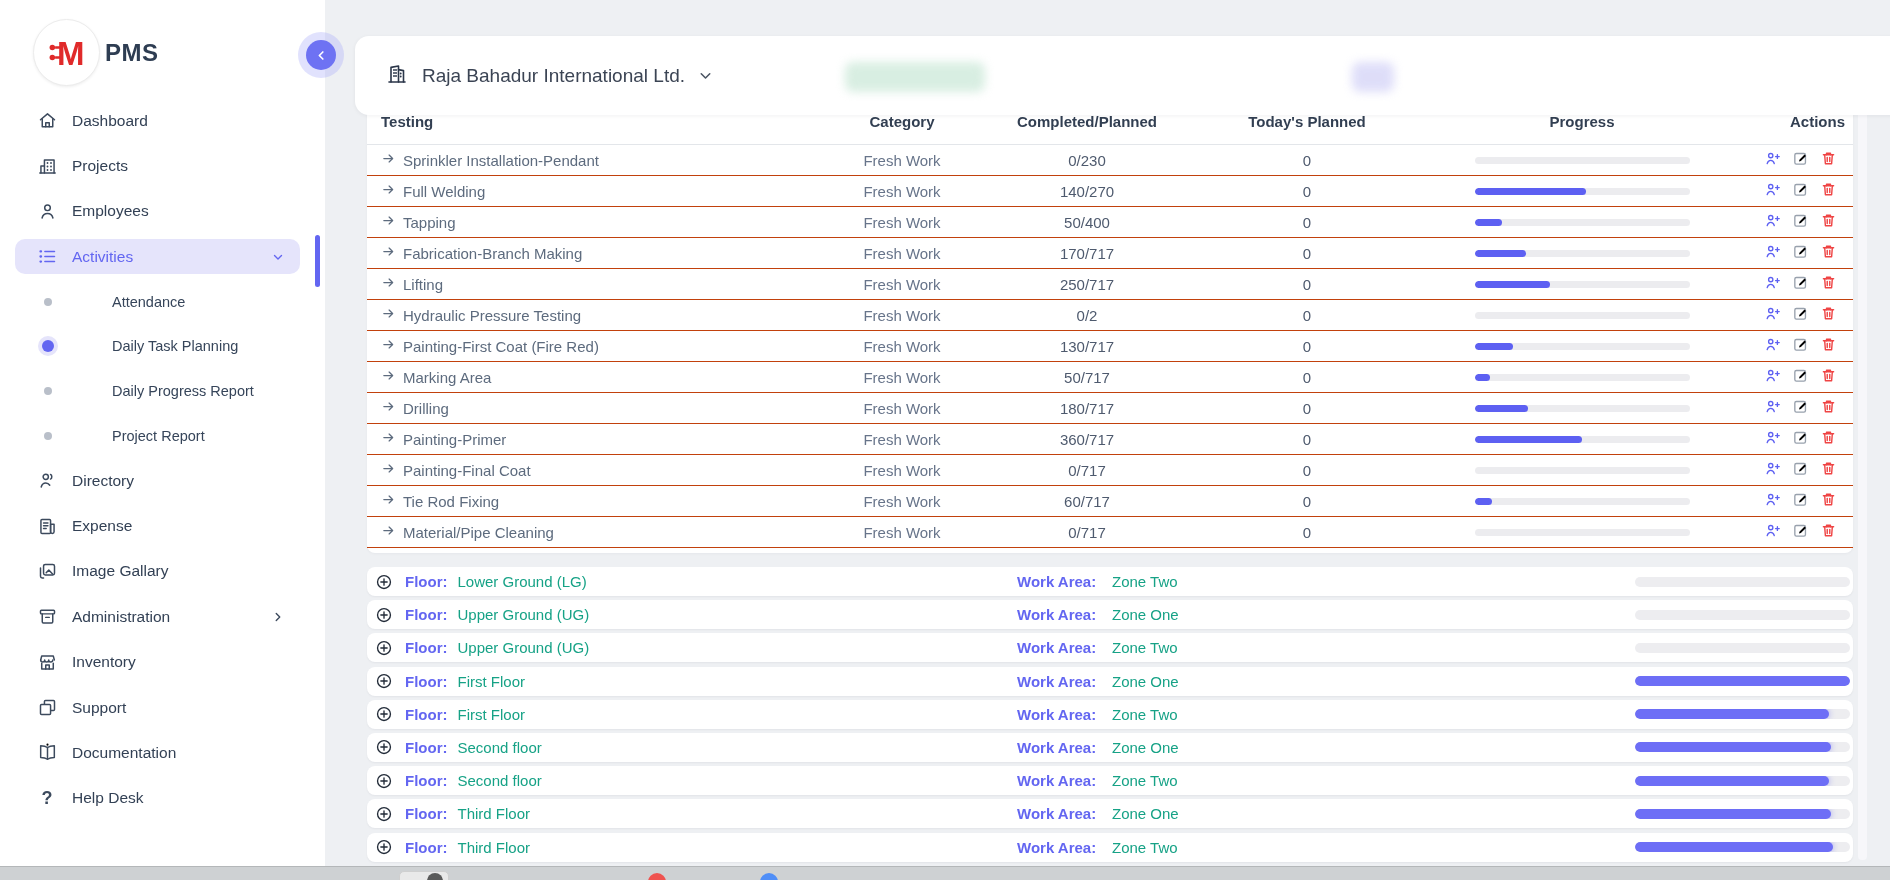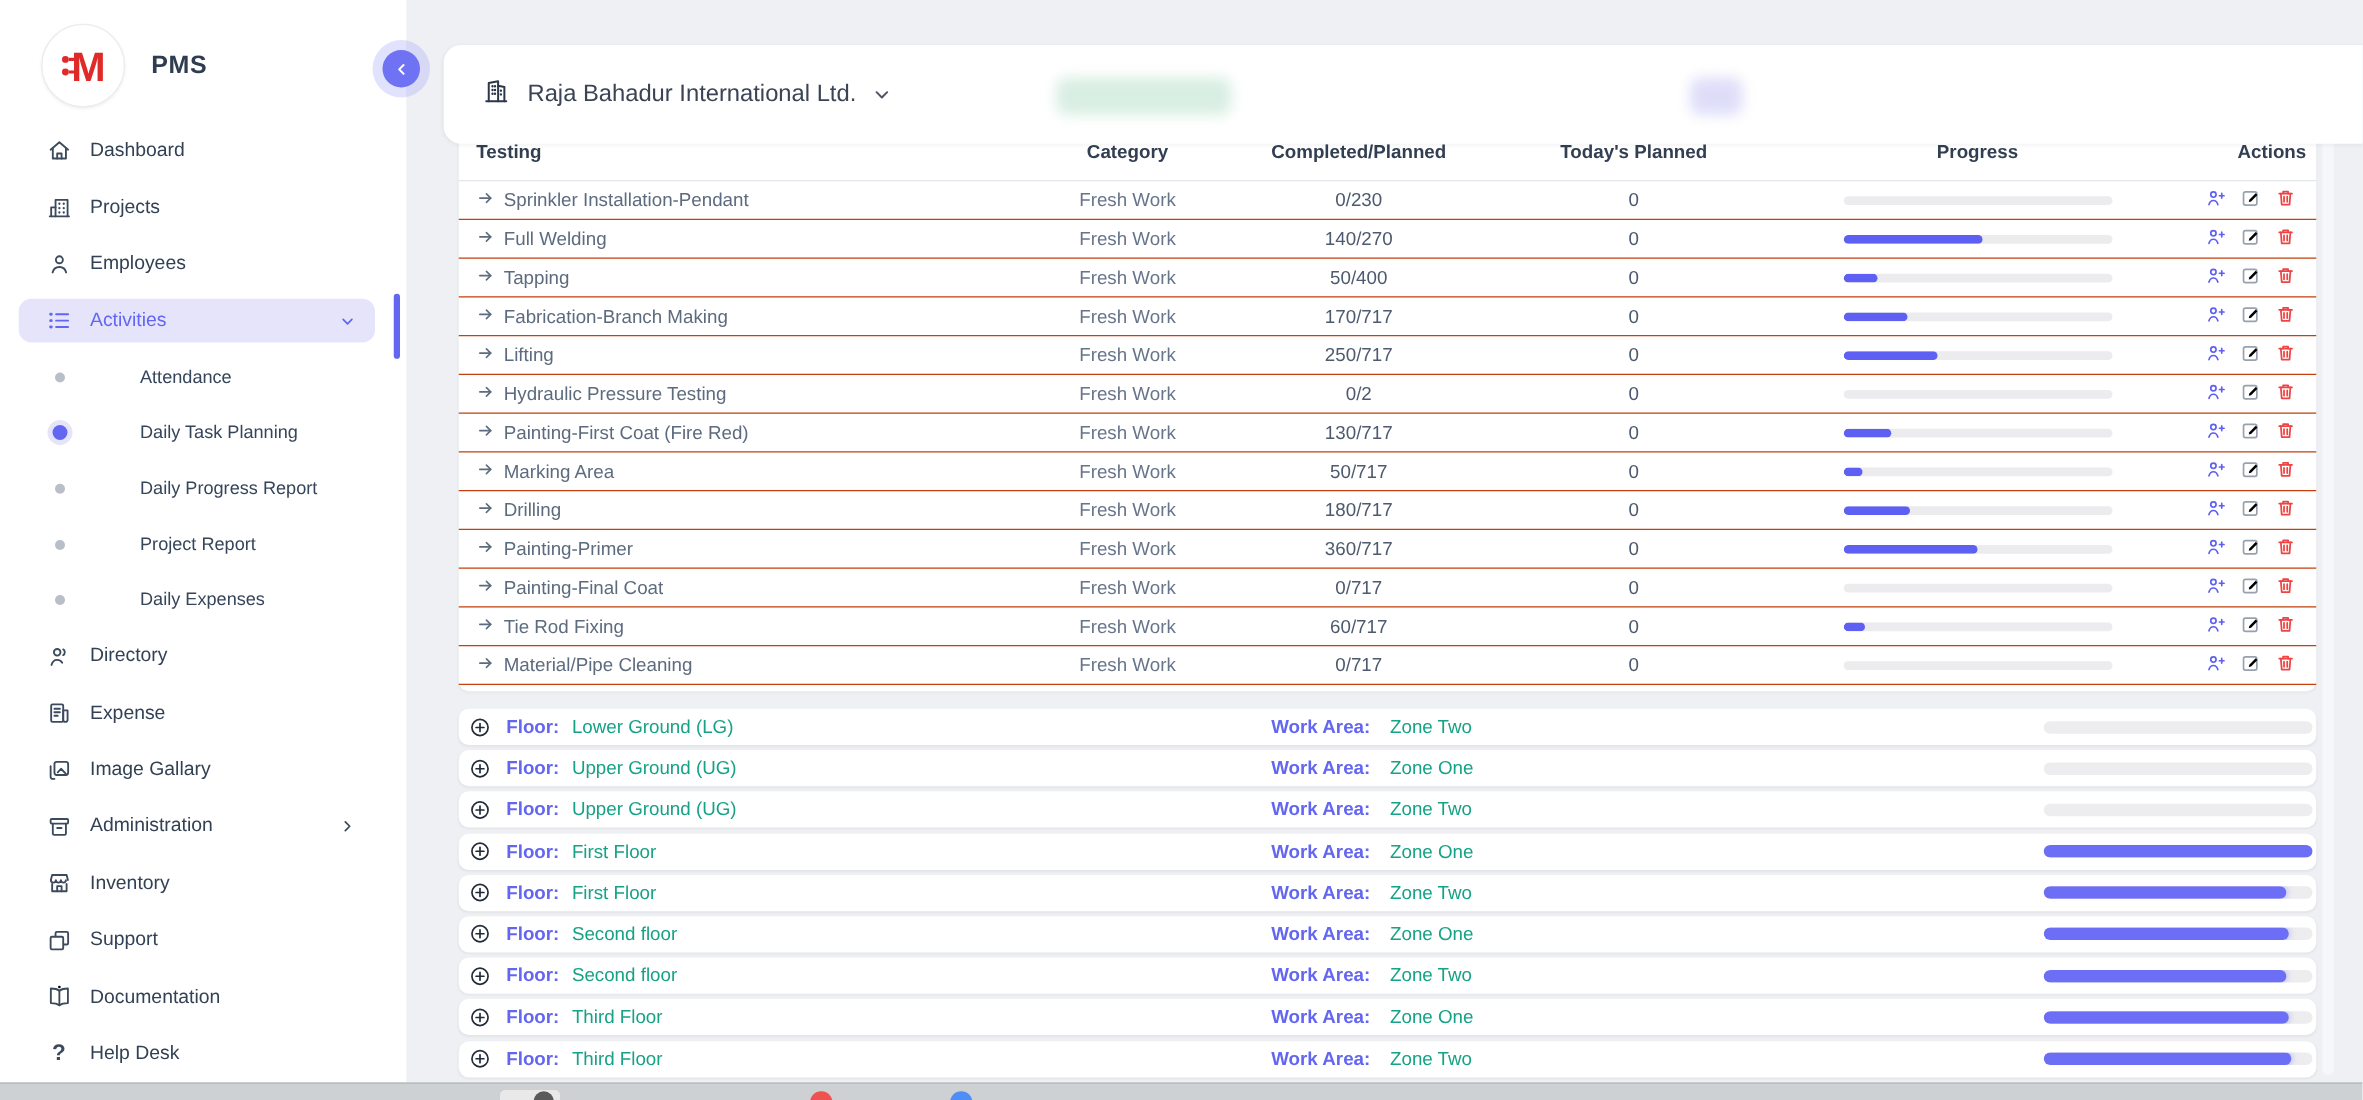--- a/index.html
+++ b/index.html
@@ -5,21 +5,21 @@
   * { margin:0; padding:0; box-sizing:border-box; }
   html,body { width:1890px; height:880px; }
   body { position:relative; overflow:hidden; background:#eef0f3; font-family:"Liberation Sans",sans-serif; }
 
   
   .sidebar { position:absolute; left:0; top:0; width:325px; height:866px; background:#fff; z-index:2; }
   .logo-row { position:absolute; left:33px; top:19px; display:flex; align-items:center; }
   .logo-circle { width:67px; height:67px; border-radius:50%; background:#fff; border:1px solid #ececec;
                  box-shadow:0 1px 3px rgba(0,0,0,.07); display:flex; align-items:center; justify-content:center; }
   .logo-circle svg { width:44px; height:44px; }
-  .logo-text { font-size:20px; font-weight:800; color:#2e3d52; margin-left:21px; letter-spacing:.5px; }
+  .logo-text { font-size:24px; font-weight:800; color:#2e3d52; margin-left:5px; letter-spacing:.5px; }
   nav { position:absolute; left:0; top:98px; width:325px; }
   .nav-item { position:relative; height:45.4px; display:flex; align-items:center; padding-left:36px; cursor:pointer; }
   .nav-item .nico { width:22px; height:22px; display:flex; align-items:center; justify-content:center; z-index:1; }
   .nav-item .nico svg { width:21px; height:21px; stroke:#3c4a5d; fill:none; stroke-width:1.7; stroke-linecap:round; stroke-linejoin:round; }
   .nav-item .nlabel { margin-left:14px; font-size:15.5px; font-weight:500; color:#334155; z-index:1; }
   .nav-item.active::before { content:""; position:absolute; left:15px; right:25px; top:5px; bottom:6px; background:#e5e4fb; border-radius:10px; }
   .nav-item.active .nlabel { color:#6366f1; }
   .nav-item.active .nico svg { stroke:#6366f1; }
   .nav-chev { position:absolute; right:40px; z-index:1; display:flex; }
   .nav-chev svg { width:14px; height:14px; stroke:#6366f1; fill:none; stroke-width:2.4; stroke-linecap:round; stroke-linejoin:round; }
@@ -171,24 +171,20 @@
         <span class="slabel">Daily Task Planning</span>
       </div>
       <div class="sub-item">
         <span class="dot"></span>
         <span class="slabel">Daily Progress Report</span>
       </div>
       <div class="sub-item">
         <span class="dot"></span>
         <span class="slabel">Project Report</span>
       </div>
-      <div class="sub-item">
-        <span class="dot"></span>
-        <span class="slabel">Daily Expenses</span>
-      </div>
       <div class="nav-item">
         <span class="nico">
           <svg viewBox="0 0 24 24">
             <circle cx="10" cy="7.8" r="3"></circle>
             <path d="M4.8 19.4c.8-3 2.8-4.6 5.2-4.6 1.9 0 3.5.9 4.6 2.6"></path>
             <path d="M15.5 5.2c1.9.7 1.9 4.5 0 5.2"></path>
           </svg>
         </span>
         <span class="nlabel">Directory</span>
       </div>

